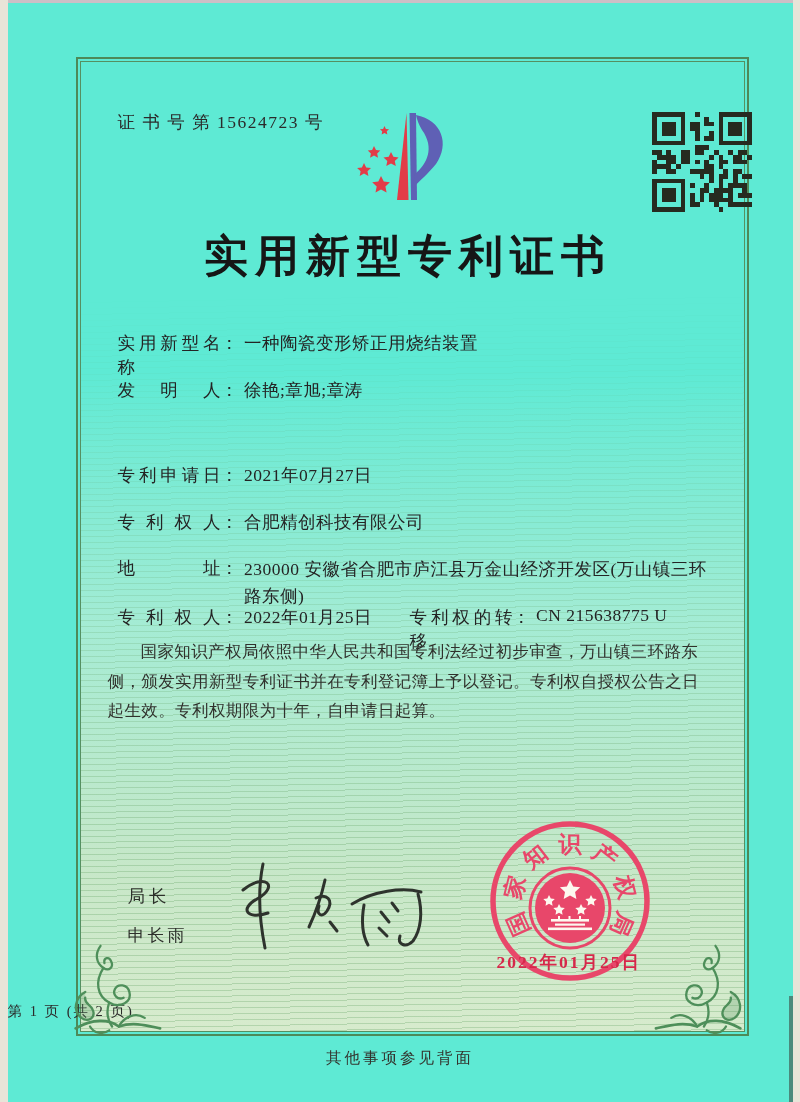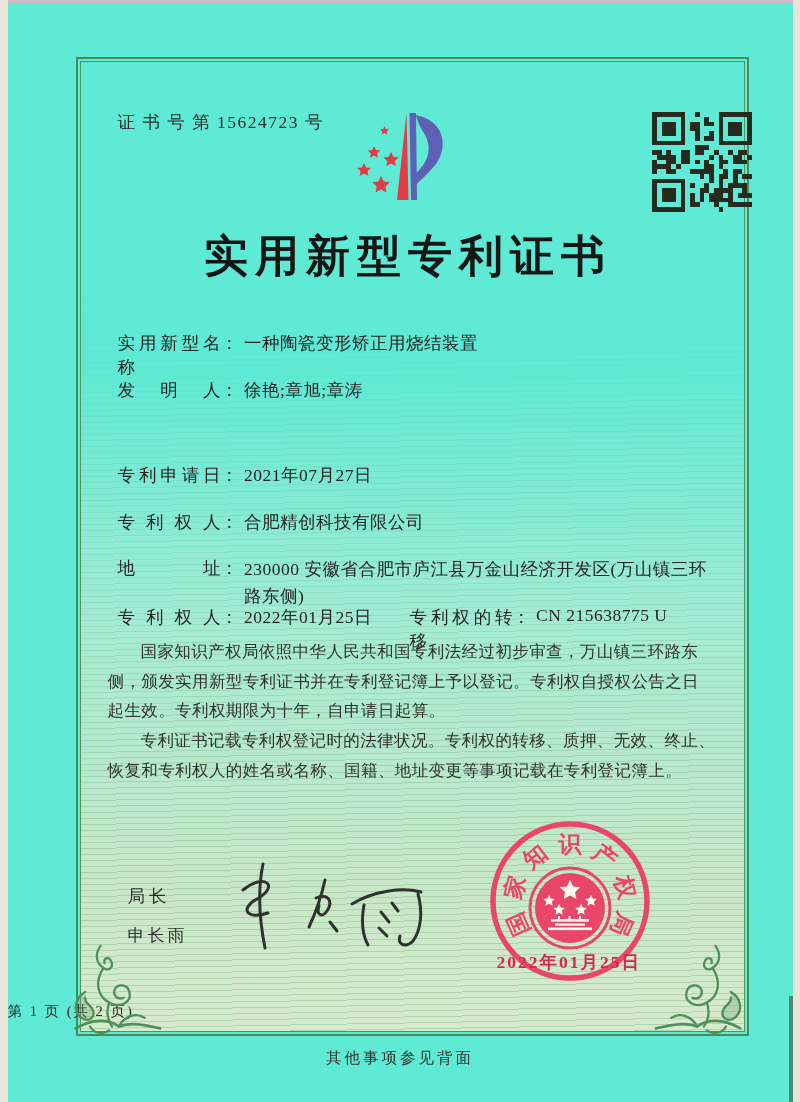--- a/index.html
+++ b/index.html
@@ -241,21 +241,20 @@
     </div>
     <div class="row" style="top:605px">
       <span class="flabel">专利权人</span><span class="colon">：</span><span class="fvalue">2022年01月25日</span>
       <span class="grant2">
         <span class="flabel">专利权的转移</span><span class="colon">：</span><span class="fvalue">CN 215638775 U</span>
       </span>
     </div>
 
     <div class="paras">
       <p>国家知识产权局依照中华人民共和国专利法经过初步审查，万山镇三环路东侧，颁发实用新型专利证书并在专利登记簿上予以登记。专利权自授权公告之日起生效。专利权期限为十年，自申请日起算。</p>
-      <p>专利证书记载专利权登记时的法律状况。专利权的转移、质押、无效、终止、恢复和专利权人的姓名或名称、国籍、地址变更等事项记载在专利登记簿上。</p>
     </div>
 
     <div class="director-title">局长</div>
     <div class="director-name">申长雨</div>
     <div class="signature">
       <svg viewBox="0 0 210 108" width="210" height="108" fill="none" stroke="#2e332d" stroke-width="3" stroke-linecap="round">
         <path d="M33,12 C28,36 29,66 35,96"></path>
         <path d="M13,38 C35,20 50,34 27,47 C9,57 17,68 38,61"></path>
         <path d="M95,28 C91,46 86,60 79,75"></path>
         <path d="M86,46 C97,41 104,48 97,59 C92,66 86,63 89,54"></path>

